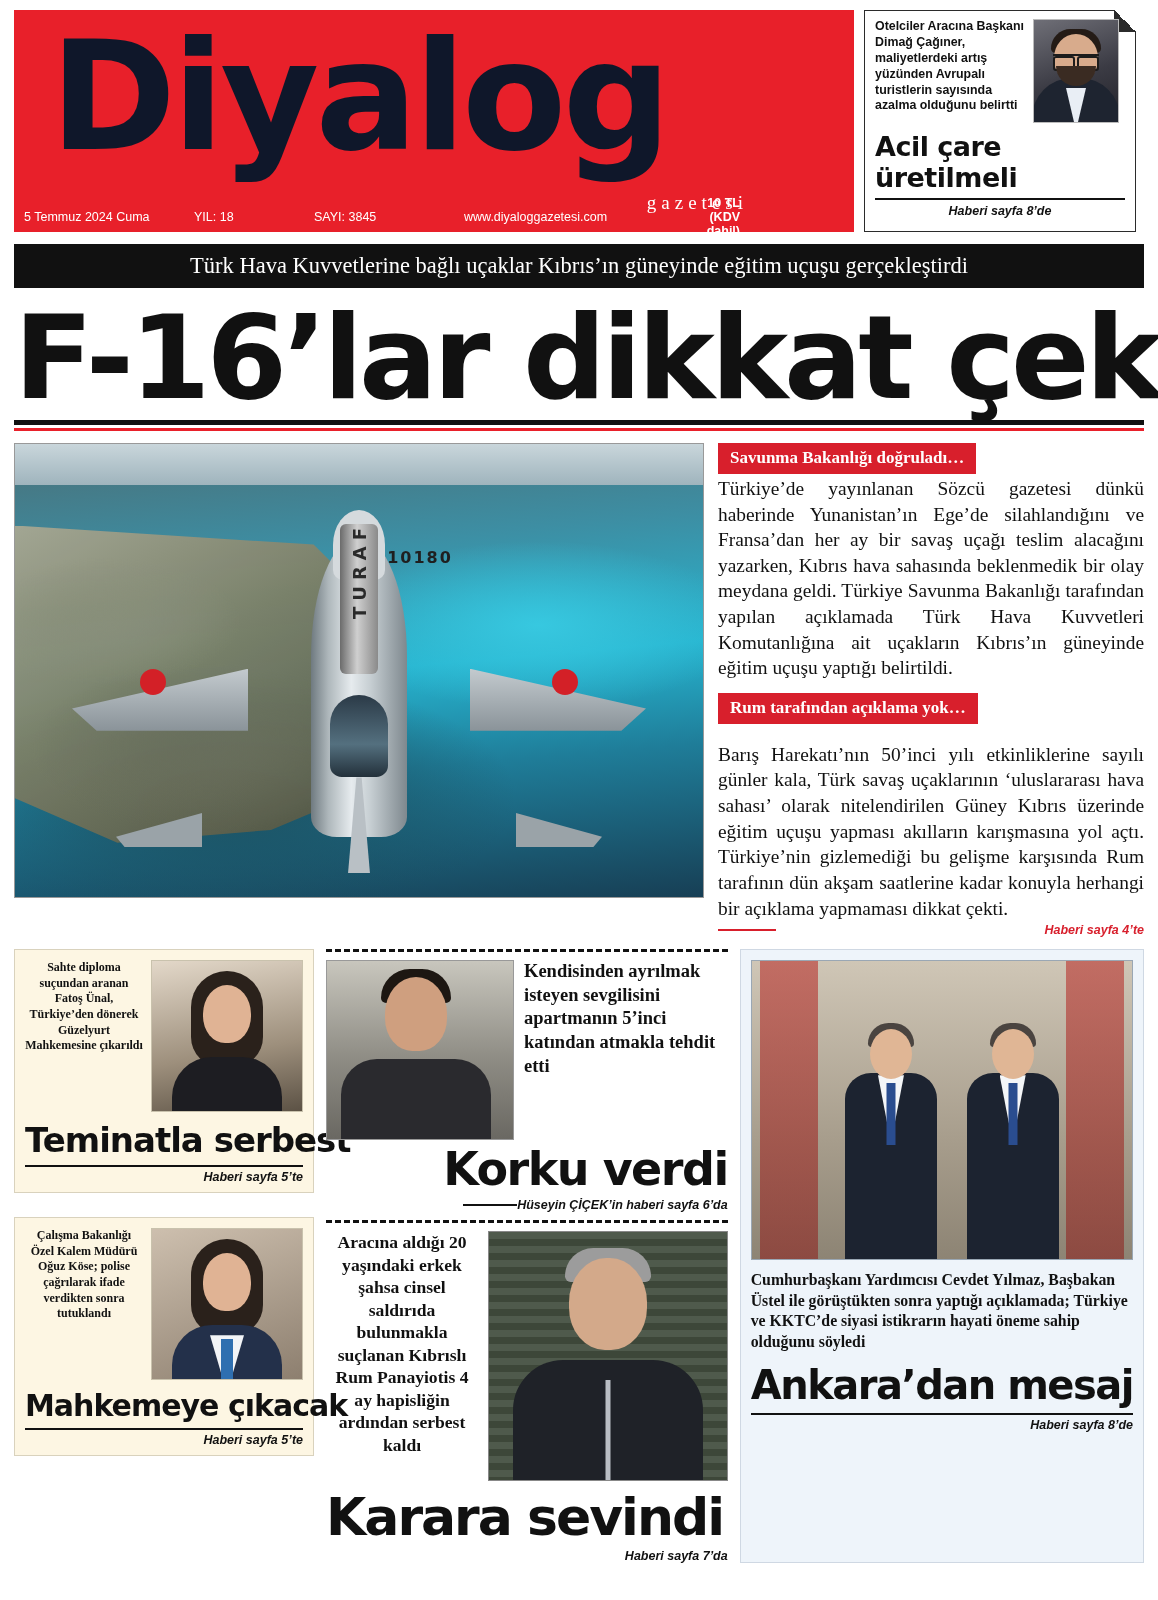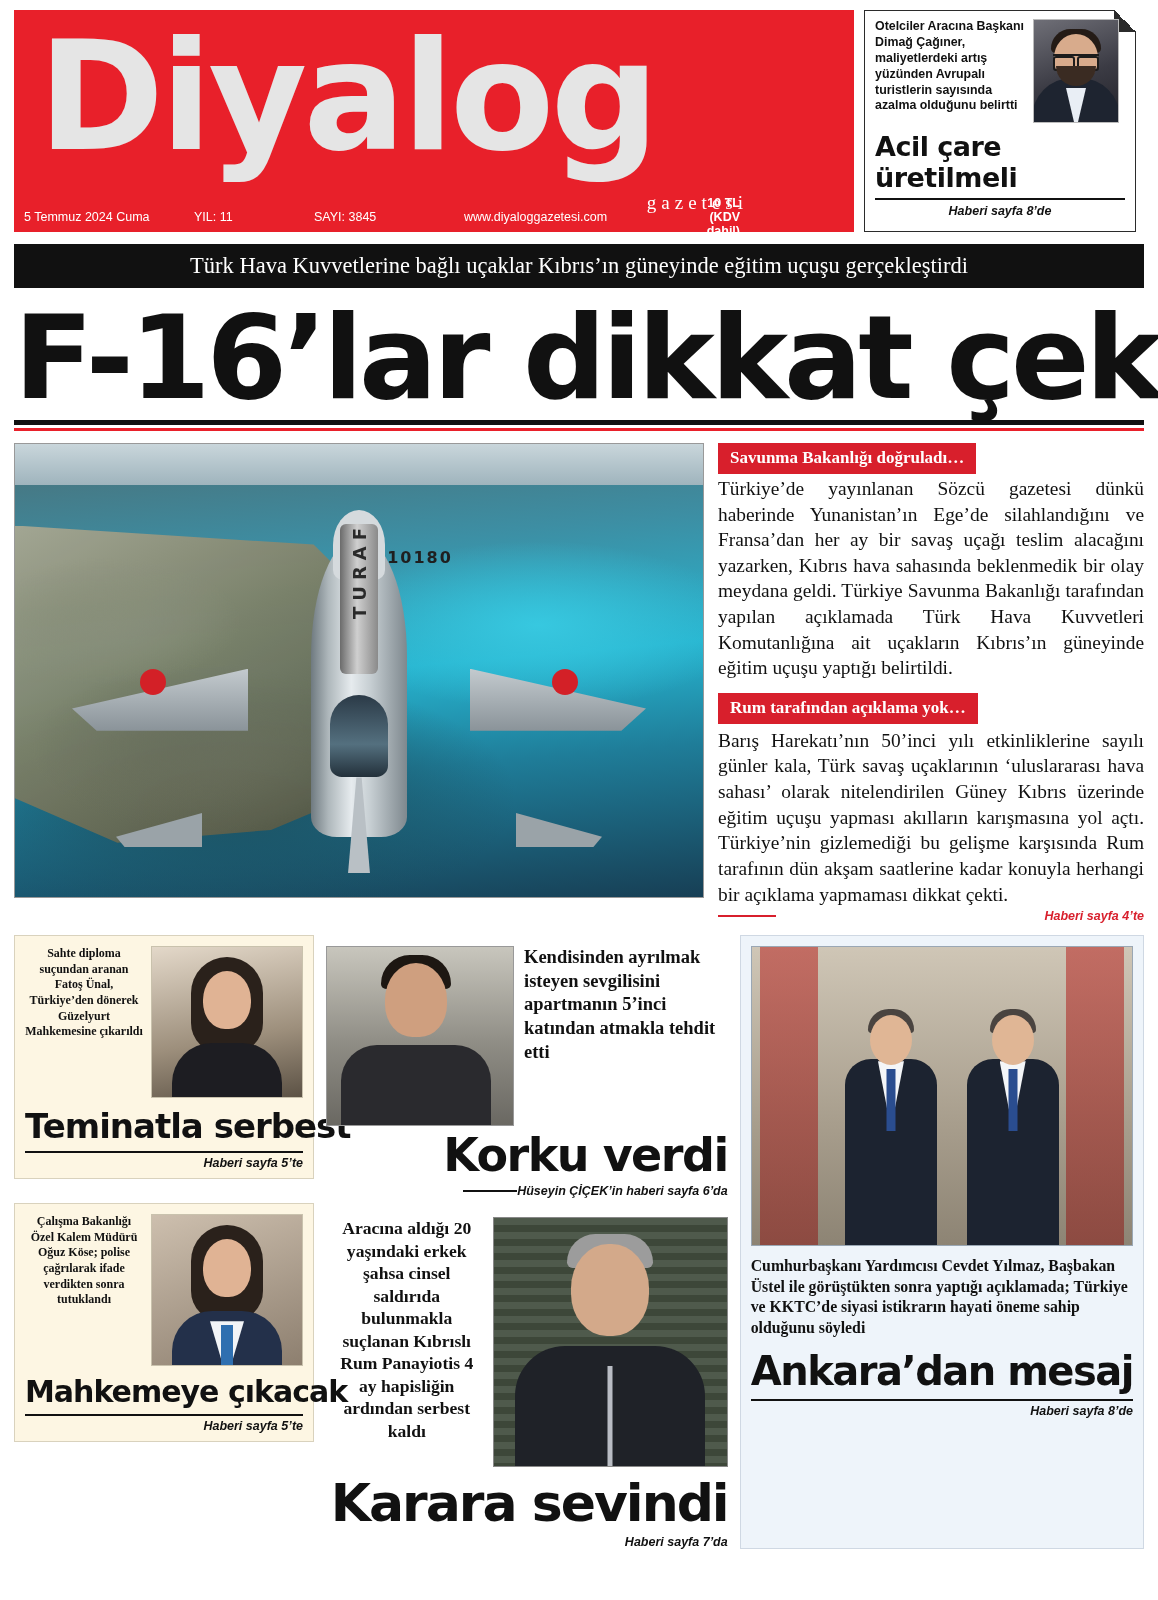--- a/index.html
+++ b/index.html
@@ -15,23 +15,23 @@
 
   
   .masthead { display:flex; align-items:flex-start; gap:10px; }
   .logo-block {
     position:relative;
     width:840px; height:222px;
     background:#e8202a;
     overflow:hidden;
   }
   .logo-word {
-    position:absolute; left:24px; top:22px;
+    position:absolute; left:36px; top:22px;
     font-size:152px; line-height:0.86;
-    font-weight:bold; color:#e5e5e5;
+    font-weight:bold; color:#0f172a;
     letter-spacing:-4px;
     font-family:"DejaVu Sans", sans-serif;
     text-align:center;
   }
   .logo-sub {
     position:absolute; right:106px; top:182px;
     color:#fff; font-size:19px; letter-spacing:5px;
     font-family:"Liberation Serif", serif;
   }
   .logo-meta {
@@ -225,21 +225,21 @@
   .lead-col { flex:1; }
   .tagline {
     display:inline-block; background:#d81f2c; color:#fff;
     font-weight:bold; font-size:17px; padding:5px 12px 6px;
     font-family:"Liberation Serif", serif;
   }
   .lead-body {
     font-family:"Liberation Serif", serif;
     font-size:19.4px; line-height:1.32; text-align:justify; margin-top:2px;
   }
-  .lead-body.second { margin-top:4px; }
+  .lead-body.second { margin-top:18px; }
   .spacer { height:12px; }
   .ref-line { display:flex; align-items:center; justify-content:space-between; gap:6px; margin-top:2px; }
   .ref-line .dash { width:58px; border-top:2px solid #d81f2c; }
   .ref-line .txt { color:#d81f2c; font-size:12.5px; font-weight:bold; font-style:italic; }
 
   
   .bottom { display:flex; gap:12px; margin-top:12px; }
 
   .col-left { width:300px; }
   .box-cream {
@@ -264,21 +264,21 @@
   .portrait .p-shirt { position:absolute; left:50%; bottom:0; transform:translateX(-50%); width:34px; height:44px; background:#f2f4f7; clip-path:polygon(0 0,100% 0,62% 100%,38% 100%); }
 
   .cream-headline {
     font-family:"DejaVu Sans", sans-serif; font-weight:bold;
     font-size:34px; letter-spacing:-1px; margin-top:8px; white-space:nowrap;
   }
   .cream-headline.sm { font-size:30px; }
   .rule-dark { border-top:2px solid #111; margin:5px 0 3px; }
   .ref-right { text-align:right; font-size:12.5px; font-weight:bold; font-style:italic; }
 
-  .col-mid { width:448px; display:flex; flex-direction:column;align-items:flex-end; }
+  .col-mid { width:448px; display:flex; flex-direction:column; }
   .dashed-top { border-top:3px dashed #111; height:0; margin-bottom:8px; }
   .mid-top { display:flex; gap:10px; }
   .mid-photo {
     width:188px; height:180px; border:1px solid #999; overflow:hidden; position:relative;
     background:linear-gradient(170deg,#b9b5ac 0%, #7c7a72 100%);
   }
   .mid-photo .bg-wall { position:absolute; inset:0; background:linear-gradient(180deg,#c8c6bd 0%, #8e8c84 55%, #6a6862 100%); }
   .mid-photo .y-head { position:absolute; left:48%; top:16px; transform:translateX(-50%); width:62px; height:74px; border-radius:50% 50% 44% 44%; background:#cf9f7f; }
   .mid-photo .y-hair { position:absolute; left:48%; top:8px; transform:translateX(-50%); width:70px; height:34px; border-radius:34px 34px 6px 6px; background:#1d1712; }
   .mid-photo .y-body { position:absolute; left:48%; bottom:0; transform:translateX(-50%); width:150px; height:80px; background:#2a2a2e; border-radius:36px 36px 0 0; }
@@ -352,21 +352,21 @@
 <body>
 
 <div class="page">
 
   <div class="masthead">
     <div class="logo-block">
       <div class="logo-word">Diyalog</div>
       <div class="logo-sub">gazetesi</div>
       <div class="logo-meta">
         <span class="m1">5 Temmuz 2024 Cuma</span>
-        <span class="m2">YIL: 11</span>
+        <span class="m2">YIL: 18</span>
         <span class="m3">SAYI: 3845</span>
         <span class="m4">www.diyaloggazetesi.com</span>
         <span class="m5">10 TL (KDV dahil)</span>
       </div>
     </div>
 
     <div class="promo-box">
       <div class="promo-corner"></div>
       <div class="promo-top">
         <div class="promo-text">Otelciler Aracına Başkanı Dimağ Çağıner, maliyetlerdeki artış yüzünden Avrupalı turistlerin sayısında azalma olduğunu belirtti</div>

